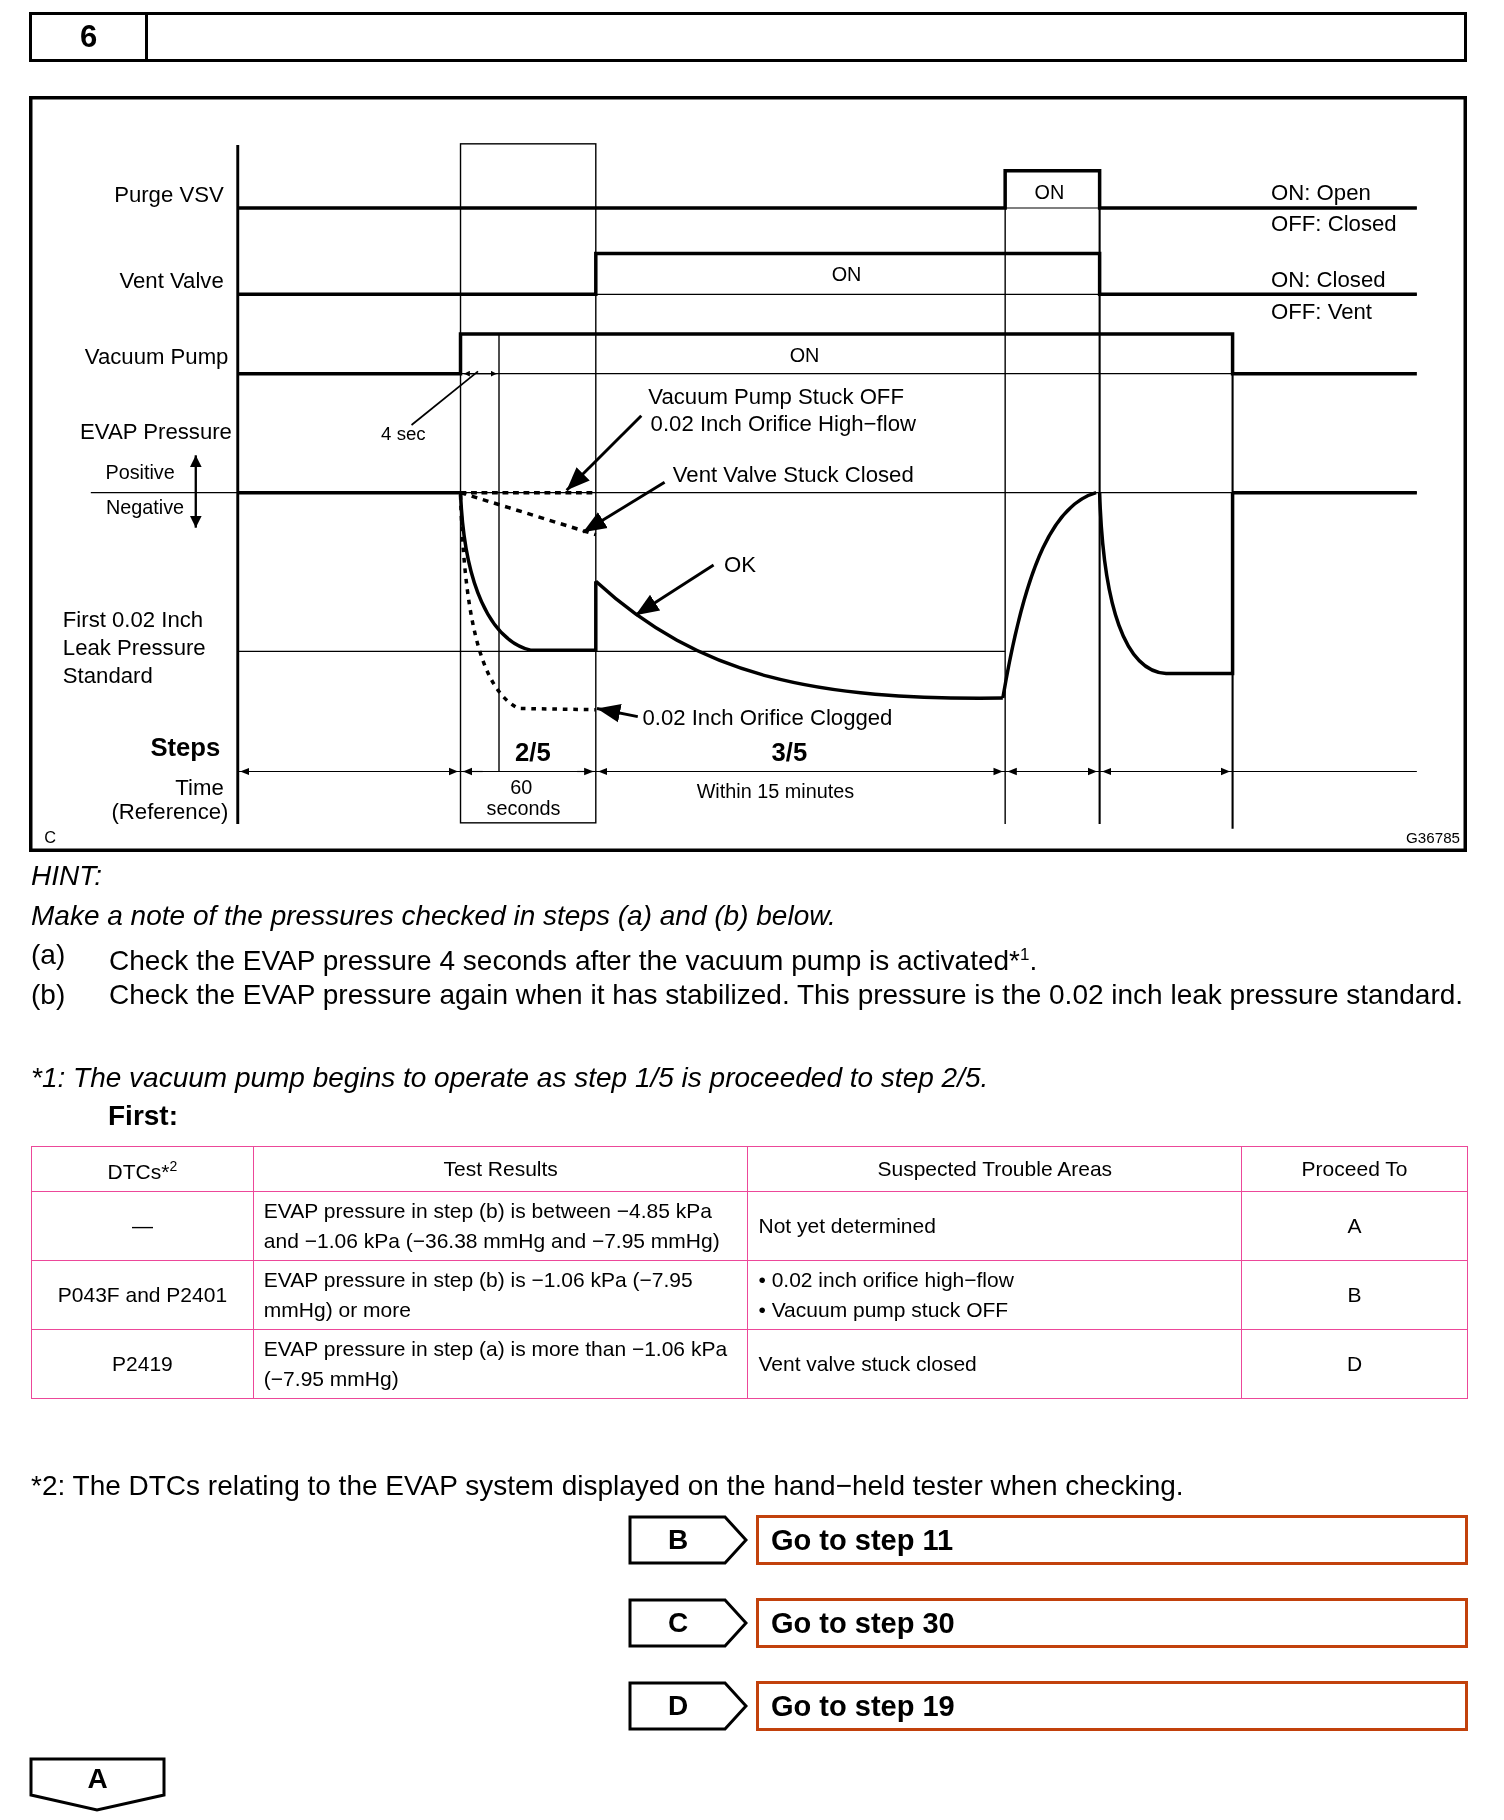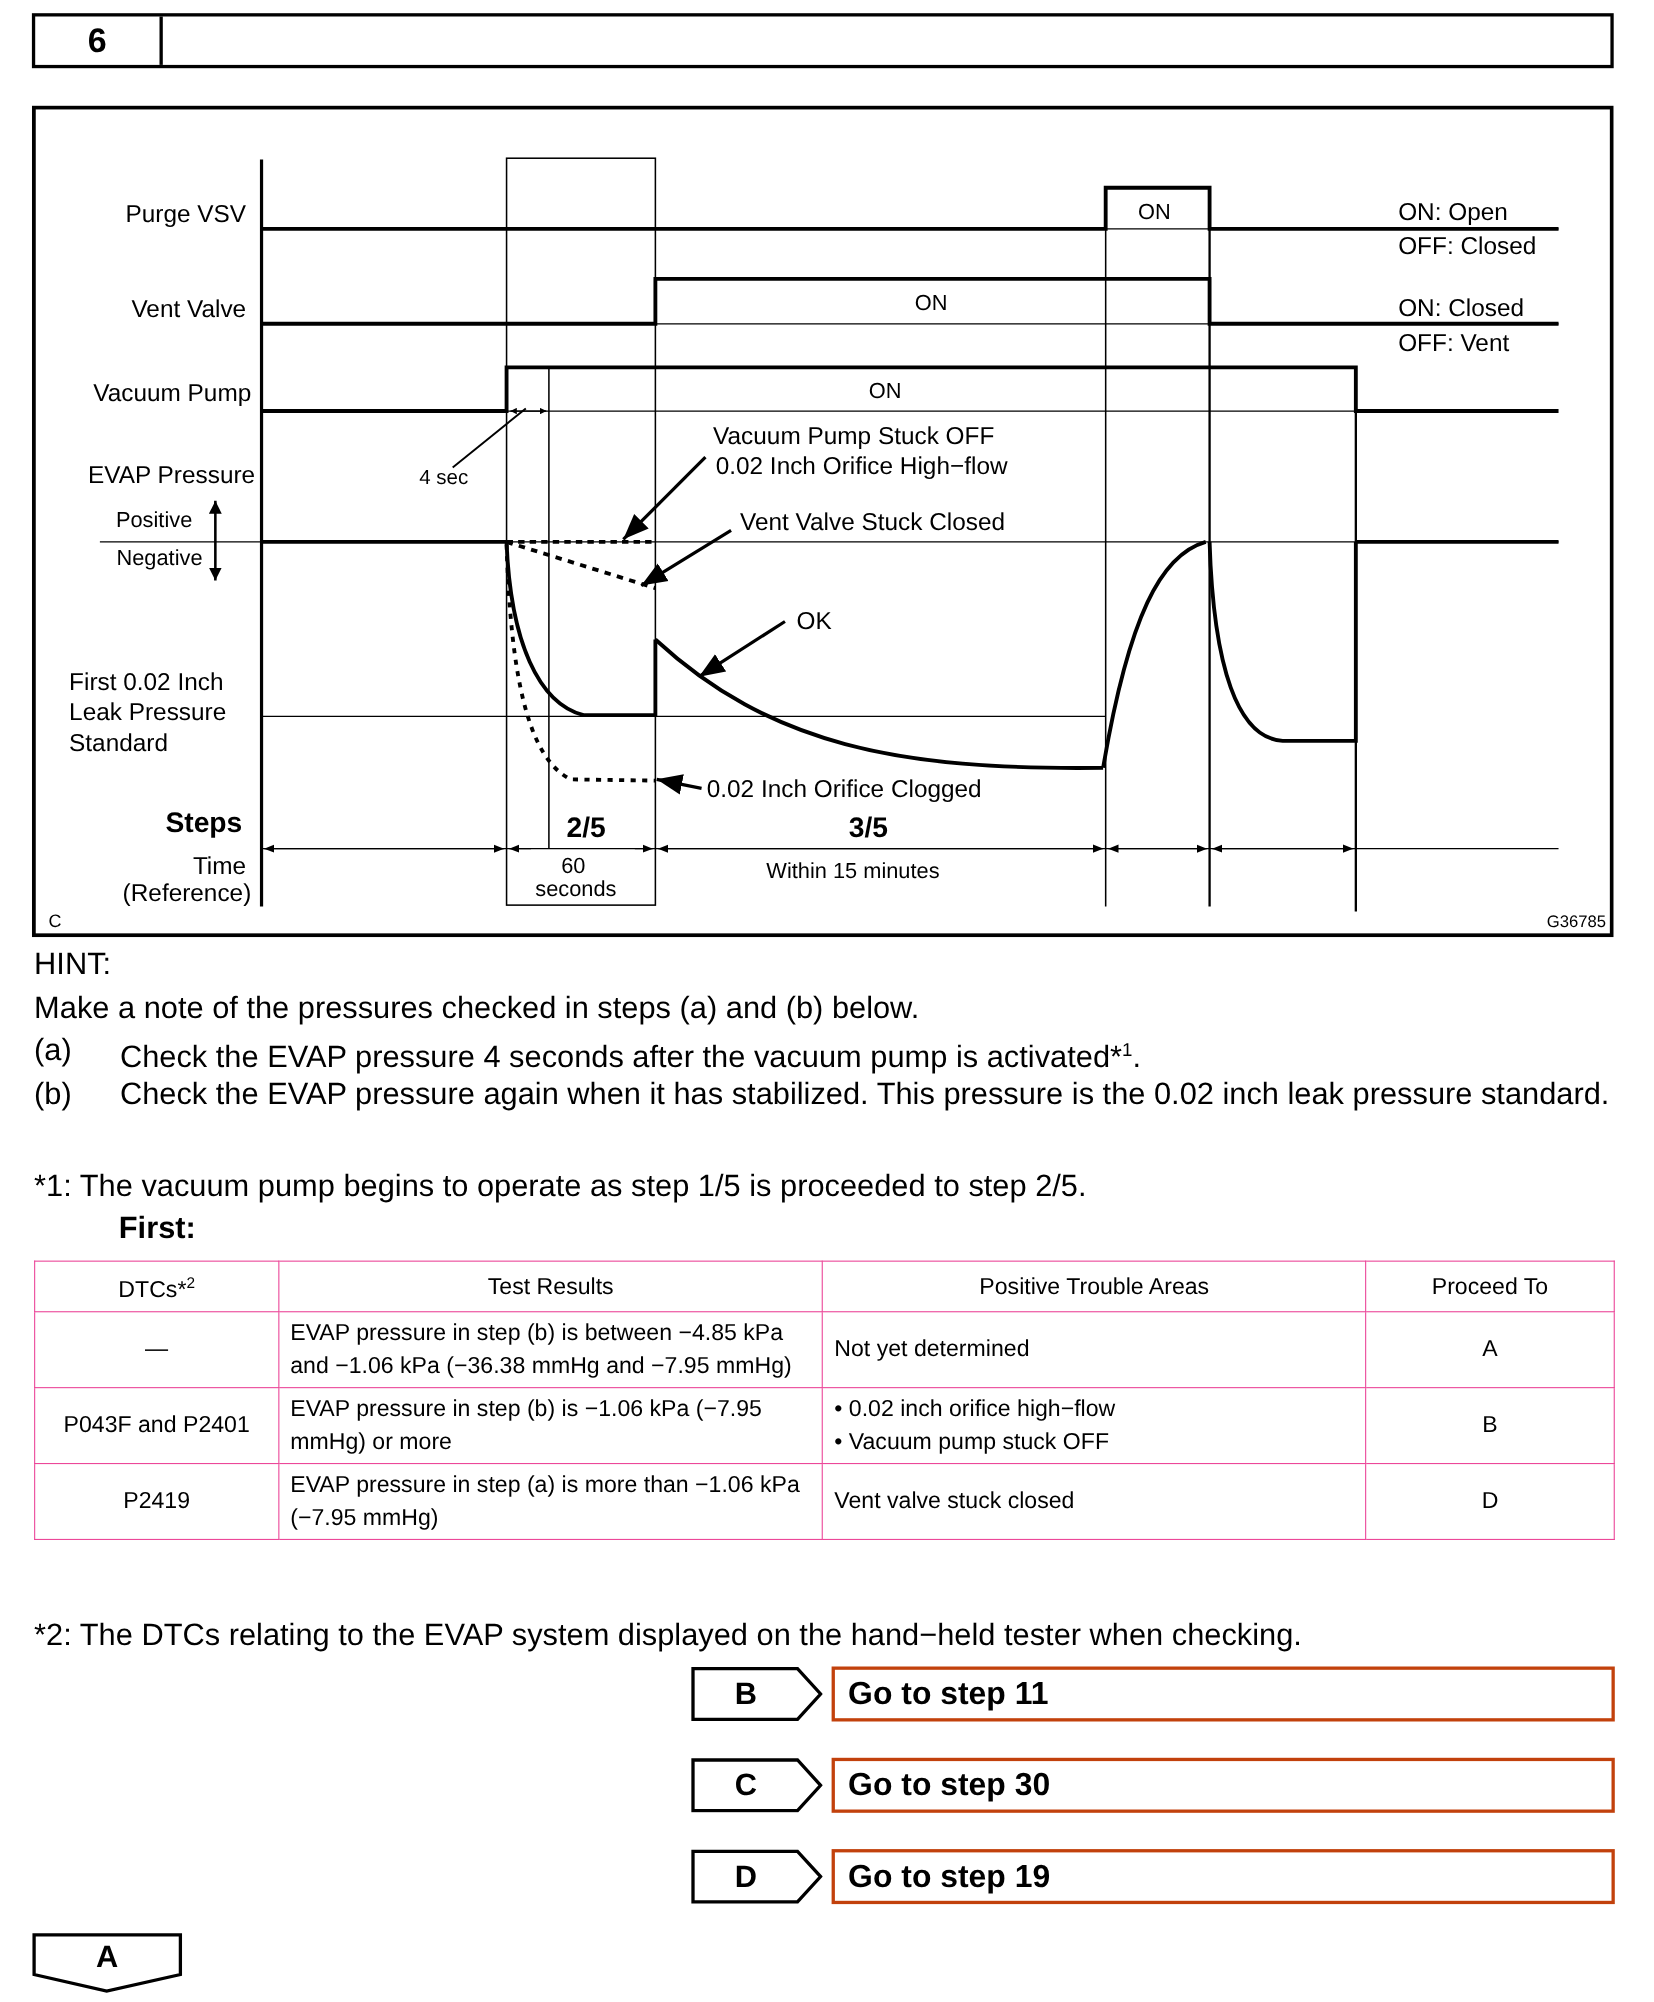--- a/index.html
+++ b/index.html
@@ -7,21 +7,21 @@
          font-family:"Liberation Sans", sans-serif; color:#000; }
   .title-bar { position:absolute; left:29px; top:12px; width:1438px; height:50px;
                border:3px solid #000; box-sizing:border-box; display:flex; }
   .title-num { width:113px; border-right:3px solid #000; display:flex; align-items:center;
                justify-content:center; font-weight:bold; font-size:31px; }
   .title-text { flex:1; display:flex; align-items:center; padding-left:12px;
                 font-weight:bold; font-size:31px; letter-spacing:0.2px; }
   .diagram { position:absolute; left:29px; top:96px; width:1438px; height:756px; }
   .diagram svg { width:100%; height:100%; display:block; }
   .diagram text { font-family:"Liberation Sans", sans-serif; fill:#000; }
-  .hint { position:absolute; left:31px; font-size:28px; line-height:32px; }
+  .hint { position:absolute; left:31px; font-size:28px; line-height:32px;font-style:italic; }
   .hint-item { position:absolute; left:31px; font-size:28px; line-height:40px; width:1440px; }
   .hint-item .lbl { position:absolute; left:0; }
   .hint-item .txt { position:absolute; left:78px; right:0; }
   .result-label { position:absolute; left:108px; top:1100px; font-weight:bold; font-size:28px; }
   table.results { position:absolute; left:31px; top:1146px; width:1437px;
                   border-collapse:collapse; font-size:21px; }
   table.results th, table.results td { border:1px solid #ec4899; padding:4px 10px; line-height:30px; }
   table.results th { font-weight:normal; height:30px; text-align:center; }
   table.results td { height:60px; }
   table.results td.c { text-align:center; }
@@ -168,21 +168,21 @@
   <colgroup>
     <col style="width:222px">
       <col style="width:495px">
       <col style="width:494px">
       <col style="width:226px">
   </colgroup>
   <thead>
     <tr>
       <th><span>DTCs*</span><sup style="font-size:14px;">2</sup></th>
       <th>Test Results</th>
-      <th>Positive Trouble Areas</th>
+      <th>Suspected Trouble Areas</th>
       <th>Proceed To</th>
     </tr>
   </thead>
   <tbody>
     <tr>
       <td class="c">—</td>
       <td>EVAP pressure in step (b) is between −4.85 kPa and −1.06 kPa (−36.38 mmHg and −7.95 mmHg)</td>
       <td>Not yet determined</td>
       <td class="c">A</td>
     </tr>

